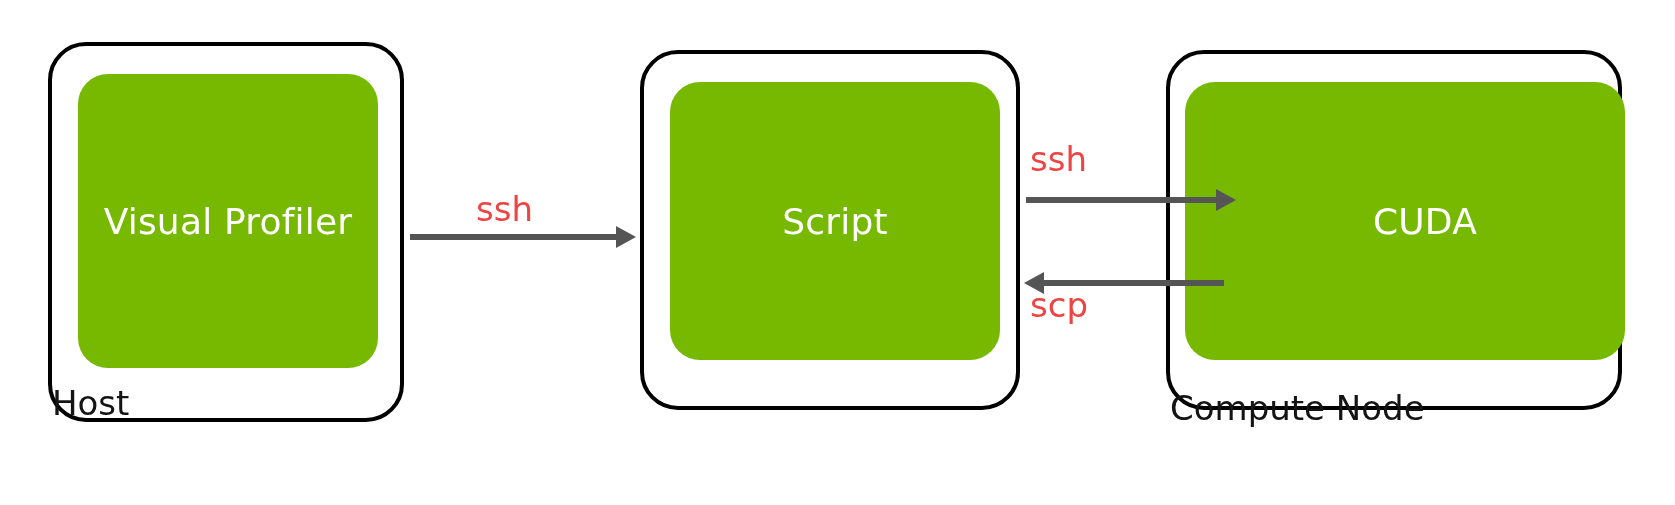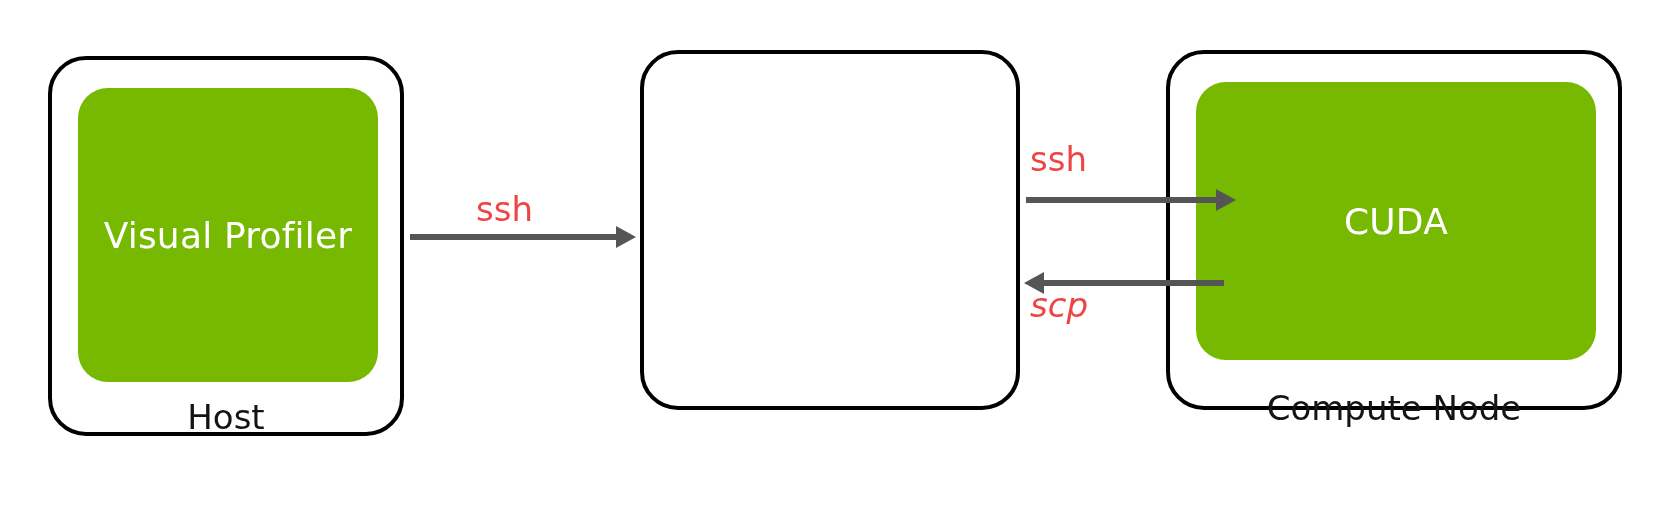--- a/index.html
+++ b/index.html
@@ -39,38 +39,38 @@
     font-size: 36px;
     line-height: 1.25;
     font-weight: 400;
     letter-spacing: 0.2px;
   }
   
   .node-caption {
     position: absolute;
     left: 0;
     right: 0;
-    text-align: center;
+    text-align: left;
     color: #141414;
     font-size: 34px;
     line-height: 1;
     font-weight: 400;
   }
 
   
-  #node-host        { left: 48px;   top: 56px;  width: 356px;  height: 380px; }
+  #node-host        { left: 48px;   top: 42px;  width: 356px;  height: 380px; }
   #node-host .inner { left: 26px;   top: 28px;  width: 300px;  height: 294px; }
   #node-host .node-caption { top: 340px; }
 
   #node-login        { left: 640px;  top: 50px;  width: 380px;  height: 360px; }
   #node-login .inner { left: 26px;   top: 28px;  width: 330px;  height: 278px; }
   #node-login .node-caption { top: 322px; }
 
   #node-compute        { left: 1166px; top: 50px; width: 456px; height: 360px; }
-  #node-compute .inner { left: 26px;   top: 28px; width: 400px; height: 278px; }
+  #node-compute .inner { left: 15px;   top: 28px; width: 400px; height: 278px; padding-left: 40px; }
   #node-compute .node-caption { top: 322px; margin-top: 15px; }
 
   
   .arrow-line {
     position: absolute;
     height: 6px;
     background: #555555;
   }
   .arrow-head {
     position: absolute;
@@ -96,35 +96,38 @@
   #edge-host-login .arrow-label{ left: 476px; top: 192px; }
 
   
   #edge-login-compute .arrow-line { left: 1026px; top: 197px; width: 192px; }
   #edge-login-compute .arrow-head { left: 1216px; top: 189px; }
   #edge-login-compute .arrow-label{ left: 1030px; top: 142px; }
 
   
   #edge-compute-login .arrow-line { left: 1044px; top: 280px; width: 180px; }
   #edge-compute-login .arrow-head { left: 1024px; top: 272px; }
-  #edge-compute-login .arrow-label{ left: 1030px; top: 288px; font-style: italic; }
+  #edge-compute-login .arrow-label{ left: 1030px; top: 288px; }
 </style>
 </head>
 <body>
 
 <div id="canvas">
 
   <div class="node" id="node-host">
     <div class="inner">
       <span>Visual Profiler</span>
     </div>
     <div class="node-caption">Host</div>
   </div>
 
   <div class="node" id="node-login">
+    <div class="inner">
+      <span>Script</span>
+    </div>
   </div>
 
   <div class="node" id="node-compute">
     <div class="inner">
       <span>
         <span>CUDA</span><br>
       </span>
     </div>
     <div class="node-caption">Compute Node</div>
   </div>

